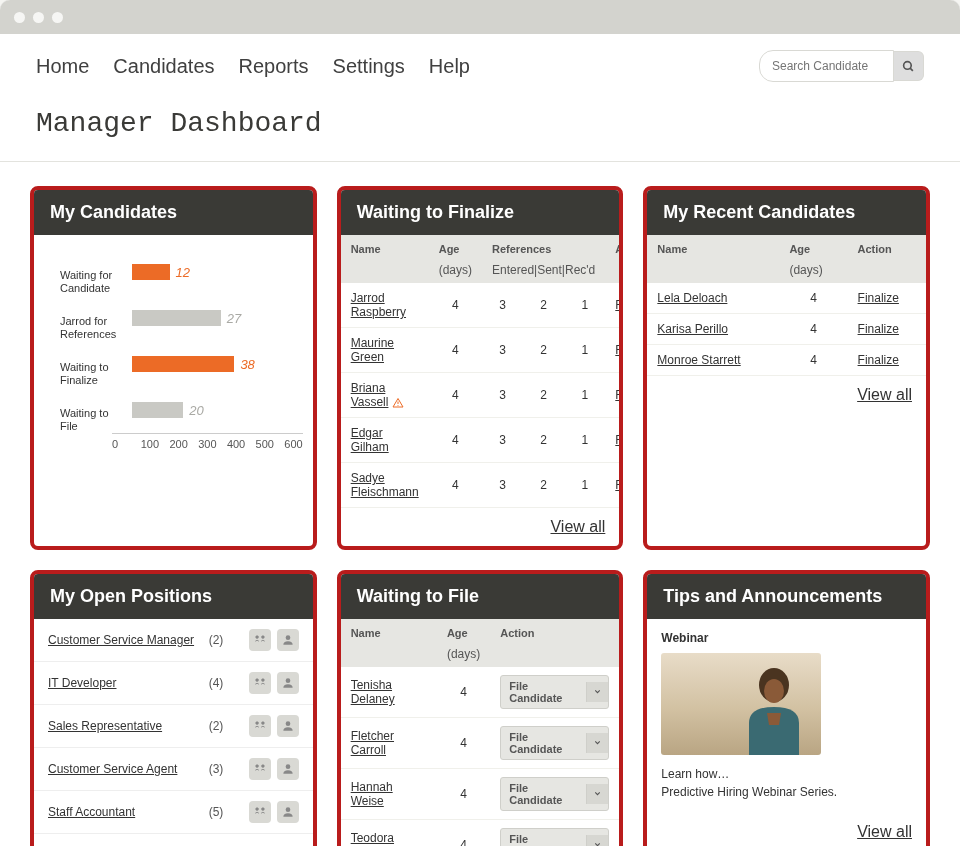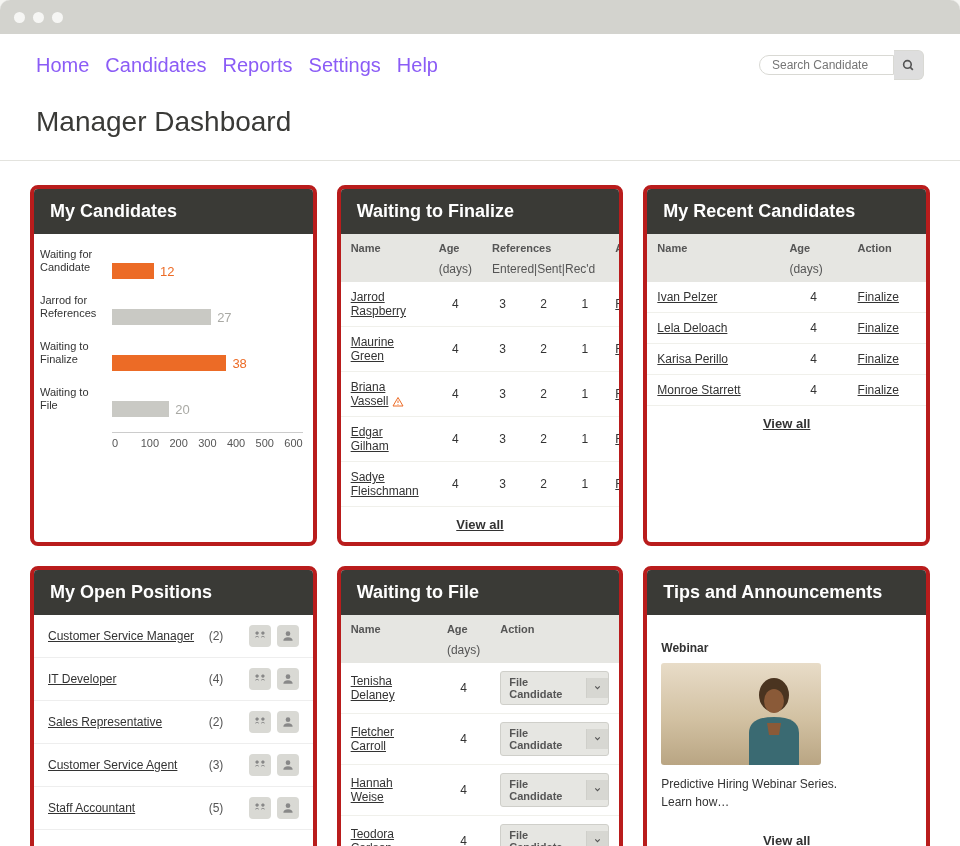--- a/index.html
+++ b/index.html
@@ -1,38 +1,38 @@
 <!DOCTYPE html>
 <html><head>
 <meta charset="utf-8">
 <style>
   * { box-sizing: border-box; margin: 0; padding: 0; }
   body { font-family: -apple-system, BlinkMacSystemFont, "Segoe UI", Arial, sans-serif; background: #f5f5f2; color: #333; }
   .window { width: 960px; margin: 0 auto; background: #fff; border-radius: 10px; overflow: hidden; box-shadow: 0 0 1px rgba(0,0,0,.2); }
   .titlebar { height: 34px; background: #d3d3ce; display: flex; align-items: center; padding: 0 14px; gap: 8px; }
   .tdot { width: 11px; height: 11px; border-radius: 50%; background: #f6f6f4; }
   .topnav { display: flex; align-items: center; padding: 16px 36px 8px; }
-  .nav-items { display: flex; gap: 16px; font-size: 20px; color: #8b5cf6; font-weight: 400; align-items: center; }
+  .nav-items { display: flex; gap: 24px; font-size: 20px; color: #404040; font-weight: 400; align-items: center; }
   .nav-items span { cursor: pointer; }
   .search-wrap { margin-left: auto; display: flex; align-items: center; }
-  .search-input { width: 135px; height: 20px; border: 1px solid #d9d9d4; border-radius: 14px 0 0 14px; padding: 0 12px; font-size: 12px; color: #888; outline: none; }
+  .search-input { width: 135px; height: 32px; border: 1px solid #d9d9d4; border-radius: 14px 0 0 14px; padding: 0 12px; font-size: 12px; color: #888; outline: none; }
   .search-btn { width: 30px; height: 30px; background: #dedede; border: 1px solid #d9d9d4; border-left: none; border-radius: 0 6px 6px 0; display: flex; align-items: center; justify-content: center; cursor: pointer; }
-  .page-title { font-size: 28px; font-weight: 300; color: #3a3a37; padding: 18px 36px 22px; border-bottom: 1px solid #e3e3de; }
+  .page-title { font-size: 28px; font-weight: 300; color: #3a3a37; padding: 18px 36px 22px; border-bottom: 1px solid #e3e3de; font-family: Liberation Mono, monospace; }
   .grid { display: grid; grid-template-columns: repeat(3, 1fr); gap: 20px; padding: 24px 30px 30px; }
   .card { background: #fff; border: 4px solid #b91c1c; border-radius: 8px; overflow: hidden; display: flex; flex-direction: column; }
   .card-header { background: #3a3a36; color: #fff; font-size: 18px; font-weight: 600; padding: 12px 16px; }
   .card-body { flex: 1; padding: 0; font-size: 12px; }
-  .viewall-row { text-align: center; padding: 10px 14px; font-size: 13px; font-weight: 700; }
+  .viewall-row { text-align: right; padding: 10px 14px; font-size: 16px; font-weight: 400; }
   .viewall-row span { text-decoration: underline; cursor: pointer; color: #333; }
 
   
   .chart { padding: 14px 10px 6px 6px; }
-  .chart-row { display: flex; align-items: flex-start; height: 46px; }
+  .chart-row { display: flex; align-items: flex-end; height: 46px; margin-left: 20px; }
   .chart-label { width: 72px; font-size: 11px; line-height: 1.2; padding-right: 6px; color: #333; }
-  .chart-track { flex: 1; position: relative; height: 100%; }
+  .chart-track { flex: 1; position: relative; height: 100%; font-style: italic; }
   .chart-bar { position: absolute; top: 50%; transform: translateY(-50%); height: 16px; }
   .chart-val { position: absolute; top: 50%; transform: translateY(-50%); font-size: 13px; margin-left: 6px; }
   .chart-axis { display: flex; margin-left: 72px; font-size: 11px; color: #555; padding-top: 4px; border-top: 1px solid #ccc; }
   .chart-axis span { flex: 1; text-align: left; }
   .chart-axis span:last-child { flex: 0; }
 
   
   table { width: 100%; border-collapse: collapse; font-size: 12px; }
   thead th { background: #e6e6e2; font-weight: 600; text-align: left; padding: 8px 10px; color: #555; font-size: 11px; }
   thead th.center { text-align: left; }
@@ -49,21 +49,21 @@
   .op-icons { display: flex; gap: 6px; }
   .op-icn { width: 22px; height: 22px; background: #d9d9d4; border-radius: 4px; display: flex; align-items: center; justify-content: center; cursor: pointer; }
 
   
   .dd { display: inline-flex; align-items: center; background: #e6e6e2; border: 1px solid #cfcfca; border-radius: 3px; font-size: 11px; cursor: pointer; overflow: hidden; font-weight: 600; color: #555; }
   .dd-lbl { padding: 4px 8px; }
   .dd-caret { background: #d7d7d2; padding: 4px 6px; border-left: 1px solid #cfcfca; }
 
   
   .tips-body { padding: 12px 14px; font-size: 12px; }
-  .tips-sub { font-weight: 700; margin-bottom: 8px; margin-top: 14px; }
+  .tips-sub { font-weight: 700; margin-bottom: 8px; }
   .tips-img { width: 160px; height: 102px; border-radius: 3px; overflow: hidden; margin-bottom: 10px; position: relative; background: linear-gradient(180deg,#e8dcc8 0%,#d2c1a2 55%,#b9a583 100%); }
   .tips-person { position: absolute; right: 10px; bottom: 0; width: 74px; height: 90px; }
   .tips-txt { line-height: 1.5; }
 </style>
 </head>
 <body>
 
 <div class="window">
 
   <div class="titlebar">
@@ -219,25 +219,20 @@
               <th class="center">Age</th>
               <th>Action</th>
             </tr>
             <tr class="sub">
               <th></th>
               <th class="center">(days)</th>
               <th></th>
             </tr>
           </thead>
           <tbody id="rc-body">
-              <tr>
-                <td><span class="linkish">Ivan Pelzer</span></td>
-                <td class="center">4</td>
-                <td><span class="linkish">Finalize</span></td>
-              </tr>
               <tr>
                 <td><span class="linkish">Lela Deloach</span></td>
                 <td class="center">4</td>
                 <td><span class="linkish">Finalize</span></td>
               </tr>
               <tr>
                 <td><span class="linkish">Karisa Perillo</span></td>
                 <td class="center">4</td>
                 <td><span class="linkish">Finalize</span></td>
               </tr>
@@ -428,21 +423,21 @@
         <div class="tips-sub">Webinar</div>
         <div class="tips-img">
           <svg class="tips-person" viewBox="0 0 74 90">
             <ellipse cx="37" cy="20" rx="15" ry="17" fill="#4a3420"></ellipse>
             <ellipse cx="37" cy="26" rx="10" ry="12" fill="#8a5a38"></ellipse>
             <path d="M 12 90 L 12 58 Q 12 42 37 42 Q 62 42 62 58 L 62 90 Z" fill="#3a6a72"></path>
             <path d="M 30 48 L 44 48 L 42 60 L 32 60 Z" fill="#8a5a38"></path>
           </svg>
         </div>
         <div class="tips-txt">
+          <div>Learn how…</div>
           <div>Predictive Hiring Webinar Series.</div>
-          <div>Learn how…</div>
         </div>
       </div>
       <div class="viewall-row"><span class="linkish">View all</span></div>
     </div>
 
   </div>
 </div>
 
 </body></html>

